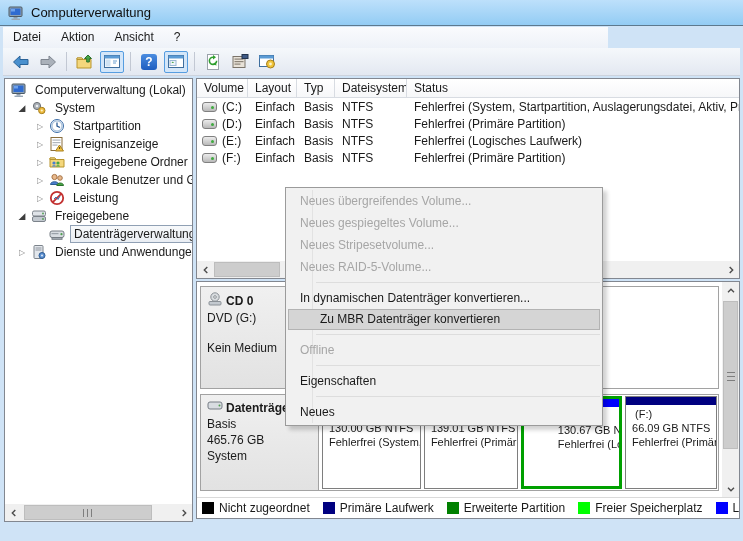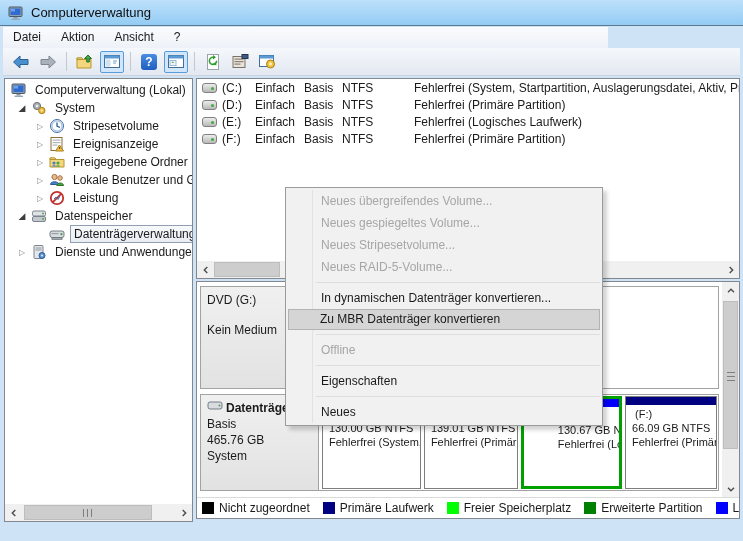--- a/index.html
+++ b/index.html
@@ -85,21 +85,21 @@
   
   .legend { position:absolute; left:0; right:0; bottom:0; height:21px; border-top:1px solid #dadada; background:#fff;
     display:flex; align-items:center; padding-left:5px; gap:13px; overflow:hidden; white-space:nowrap; }
   .litem { display:flex; align-items:center; gap:5px; }
   .swatch { width:12px; height:12px; flex:0 0 12px; }
 
   
   .ctxmenu { position:absolute; left:285px; top:187px; width:318px; background:#f1f1f1;
     border:1px solid #9b9b9b; box-shadow:4px 4px 4px rgba(0,0,0,0.18); padding:2px 0; z-index:50; }
   .ctxmenu::before { content:""; position:absolute; left:26px; top:2px; bottom:2px; width:1px; background:#e2e2e2; }
-  .mi { height:22px; line-height:22px; padding-left:35px; white-space:nowrap; overflow:hidden; position:relative; }
+  .mi { height:22px; line-height:22px; padding-left:14px; white-space:nowrap; overflow:hidden; position:relative; }
   .mi.disabled { color:#a6a6a6; }
   .mi.highlighted { background:#d5d5d5; border:1px solid #b3b3b3; margin:0 2px; padding-left:31px; height:21px; line-height:19px; }
   .msep { height:1px; background:#dddddd; margin:4px 2px 4px 30px; }
 
   
   .frame-left, .frame-right { position:absolute; top:26px; width:3px; bottom:0; background:#cfe3f6; z-index:5; }
   .frame-left { left:0; } .frame-right { right:0; }
   .frame-bottom { position:absolute; left:0; right:0; top:522px; bottom:0; background:#cfe3f6; z-index:5; }
 
   .chevsvg { display:block; }
@@ -219,21 +219,21 @@
           </svg></span>
       <span class="tlabel">System</span>
     </div>
     <div class="trow ind2">
       <span class="exp">▷</span>
       <span class="ticon"><svg width="16" height="16" viewBox="0 0 16 16">
             <circle cx="8" cy="8" r="6.5" fill="#eaf2fa" stroke="#3e6ea8"></circle>
             <circle cx="8" cy="8" r="5" fill="#fff" stroke="#9db9d6"></circle>
             <path d="M8 4.5 L8 8 L11 9.5" stroke="#2d5c94" stroke-width="1.3" fill="none"></path>
           </svg></span>
-      <span class="tlabel">Stripesetvolume</span>
+      <span class="tlabel">Startpartition</span>
     </div>
     <div class="trow ind2">
       <span class="exp">▷</span>
       <span class="ticon"><svg width="16" height="16" viewBox="0 0 16 16">
             <rect x="2" y="1.5" width="11" height="13" fill="#fff" stroke="#8a6d3b"></rect>
             <rect x="3.5" y="3.5" width="8" height="1.2" fill="#b0b6bc"></rect>
             <rect x="3.5" y="6" width="8" height="1.2" fill="#b0b6bc"></rect>
             <rect x="3.5" y="8.5" width="5" height="1.2" fill="#b0b6bc"></rect>
             <path d="M10.5 9 L14.5 15 L6.5 15 Z" fill="#f2c140" stroke="#a8801f"></path>
             <rect x="10.1" y="11" width="1" height="2" fill="#5a4a10"></rect>
@@ -272,21 +272,21 @@
       <span class="tlabel">Leistung</span>
     </div>
     <div class="trow ind1">
       <span class="exp open">◢</span>
       <span class="ticon"><svg width="16" height="16" viewBox="0 0 16 16">
             <rect x="1.5" y="3" width="13" height="5" rx="1.5" fill="#dfe3e8" stroke="#7c838b"></rect>
             <rect x="1.5" y="8.5" width="13" height="5" rx="1.5" fill="#c3c9d0" stroke="#7c838b"></rect>
             <circle cx="12" cy="5.5" r="0.9" fill="#4f9e4f"></circle>
             <circle cx="12" cy="11" r="0.9" fill="#4f9e4f"></circle>
           </svg></span>
-      <span class="tlabel">Datenspeicher</span>
+      <span class="tlabel">Freigegebene</span>
     </div>
     <div class="trow ind2">
       <span class="exp"></span>
       <span class="ticon"><svg width="16" height="16" viewBox="0 0 16 16">
             <rect x="1" y="5" width="14" height="6.5" rx="2" fill="#d8dce1" stroke="#767d85"></rect>
             <rect x="2.5" y="7" width="7" height="1.2" fill="#9aa1a9"></rect>
             <circle cx="12.5" cy="8.2" r="1.1" fill="#4f9e4f"></circle>
             <rect x="3" y="11.5" width="10" height="1.8" fill="#aab1b9" stroke="#767d85"></rect>
           </svg></span>
       <span class="tlabel sel">Datenträgerverwaltung</span>
@@ -315,20 +315,27 @@
     <span class="spacer" style="flex:1;"></span>
     <span class="sbtn">
         <svg class="chevsvg" width="8" height="8" viewBox="0 0 8 8">
           <path d="M2.7 1 L5.7 4 L2.7 7" fill="none" stroke="#4c4c4c" stroke-width="1.4"></path>
         </svg>
       </span>
   </div>
 </div>
 
 <div class="pane top-pane">
+  <div class="vt-header">
+    <span class="th c1">Volume</span>
+    <span class="th c2">Layout</span>
+    <span class="th c3">Typ</span>
+    <span class="th c4">Dateisystem</span>
+    <span class="th c5">Status</span>
+  </div>
   <div class="vrow">
     <span class="td c1 volcell">
         <span class="vdrive"></span>
         <span>(C:)</span>
       </span>
     <span class="td c2">Einfach</span>
     <span class="td c3">Basis</span>
     <span class="td c4">NTFS</span>
     <span class="td c5">Fehlerfrei (System, Startpartition, Auslagerungsdatei, Aktiv, Primäre Partition)</span>
   </div>
@@ -375,20 +382,28 @@
           <path d="M2.7 1 L5.7 4 L2.7 7" fill="none" stroke="#4c4c4c" stroke-width="1.4"></path>
         </svg>
       </span>
   </div>
 </div>
 
 <div class="pane bottom-pane">
 
   <div class="gv-row cd-row">
     <div class="gv-head">
+      <div class="hline1">
+        <span><svg width="16" height="14" viewBox="0 0 16 14">
+              <circle cx="8" cy="5" r="4.2" fill="#d9dde0" stroke="#8a9096"></circle>
+              <circle cx="8" cy="5" r="1.3" fill="#fff" stroke="#8a9096"></circle>
+              <rect x="2" y="9.5" width="12" height="3.5" rx="1" fill="#c3c9cf" stroke="#8a9096"></rect>
+            </svg></span>
+        <span>CD 0</span>
+      </div>
       <div>DVD (G:)</div>
       <div style="height:14px;"></div>
       <div>Kein Medium</div>
     </div>
   </div>
 
   <div class="gv-row disk-row">
     <div class="gv-head">
       <div class="hline1">
         <span><svg width="16" height="12" viewBox="0 0 16 12">
@@ -457,26 +472,26 @@
   <div class="legend">
     <span class="litem">
       <span class="swatch" style="background: rgb(0, 0, 0);"></span>
       <span>Nicht zugeordnet</span>
     </span>
     <span class="litem">
       <span class="swatch" style="background: rgb(0, 0, 128);"></span>
       <span>Primäre Laufwerk</span>
     </span>
     <span class="litem">
+      <span class="swatch" style="background: rgb(0, 128, 0);"></span>
+      <span>Erweiterte Partition</span>
+    </span>
+    <span class="litem">
       <span class="swatch" style="background: rgb(0, 255, 0);"></span>
       <span>Freier Speicherplatz</span>
-    </span>
-    <span class="litem">
-      <span class="swatch" style="background: rgb(0, 128, 0);"></span>
-      <span>Erweiterte Partition</span>
     </span>
     <span class="litem">
       <span class="swatch" style="background: rgb(0, 0, 255);"></span>
       <span>Logisches Laufwerk</span>
     </span>
   </div>
 </div>
 
 <div class="ctxmenu">
   <div class="mi disabled">Neues übergreifendes Volume...</div>

